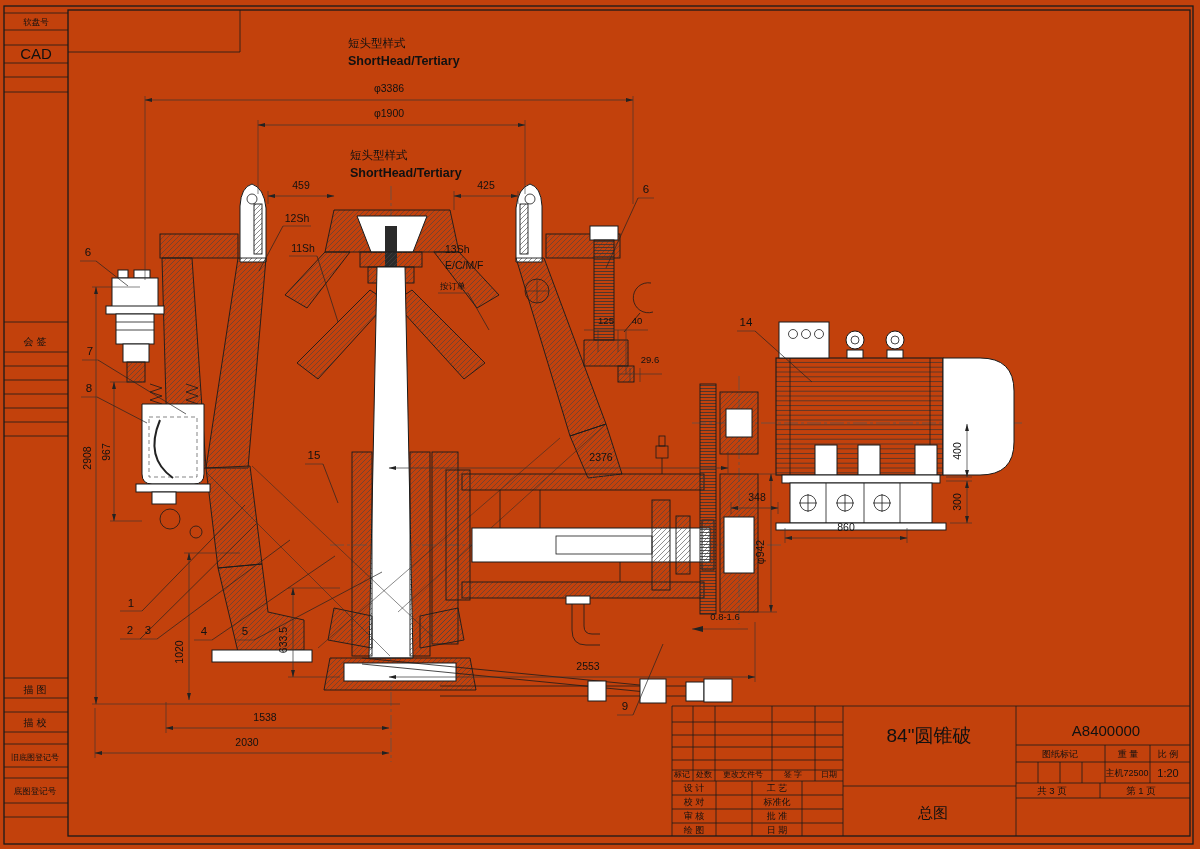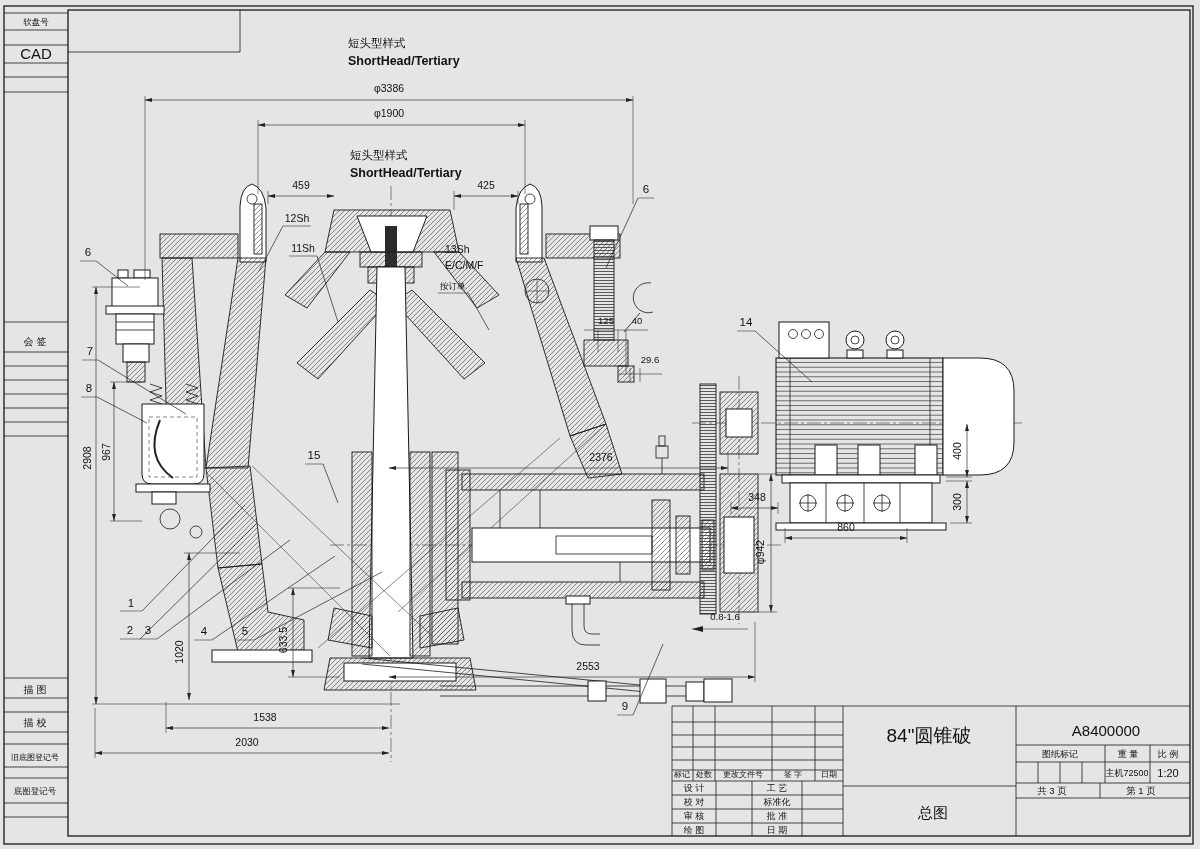--- a/index.html
+++ b/index.html
@@ -1,16 +1,16 @@
 <!DOCTYPE html>
 <html><head>
 <meta charset="utf-8">
 <style>
   html,body{margin:0;padding:0;background:#fff;}
-  #page{position:relative;width:1200px;height:849px;background:#e5e5e5;overflow:hidden;}
+  #page{position:relative;width:1200px;height:849px;background:#c2410c;overflow:hidden;}
   svg text{font-family:"Liberation Sans","DejaVu Sans",sans-serif;fill:#111;}
   .fr{stroke:#1a1a1a;stroke-width:1.3;fill:none;}
   .tl{stroke:#1a1a1a;stroke-width:0.8;fill:none;}
   .thin{stroke:#2a2a2a;stroke-width:0.55;fill:none;}
   .ol{fill:#fff;stroke:#1a1a1a;stroke-width:1;}
   .h{fill:url(#hatch);stroke:#1a1a1a;stroke-width:0.9;}
   .bp{fill:url(#beltp);stroke:#1a1a1a;stroke-width:0.9;}
   .fins{fill:url(#finp);stroke:#1a1a1a;stroke-width:1.1;}
   .cl{stroke:#555;stroke-width:0.7;fill:none;stroke-dasharray:14 3 3 3;}
   .dim{stroke:#333;stroke-width:0.7;fill:none;marker-start:url(#ar);marker-end:url(#ar);}

